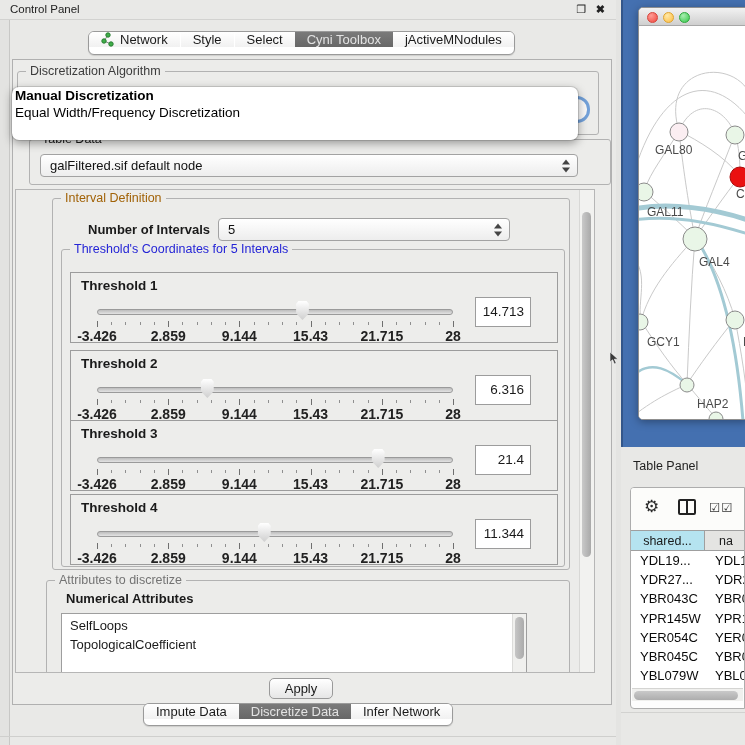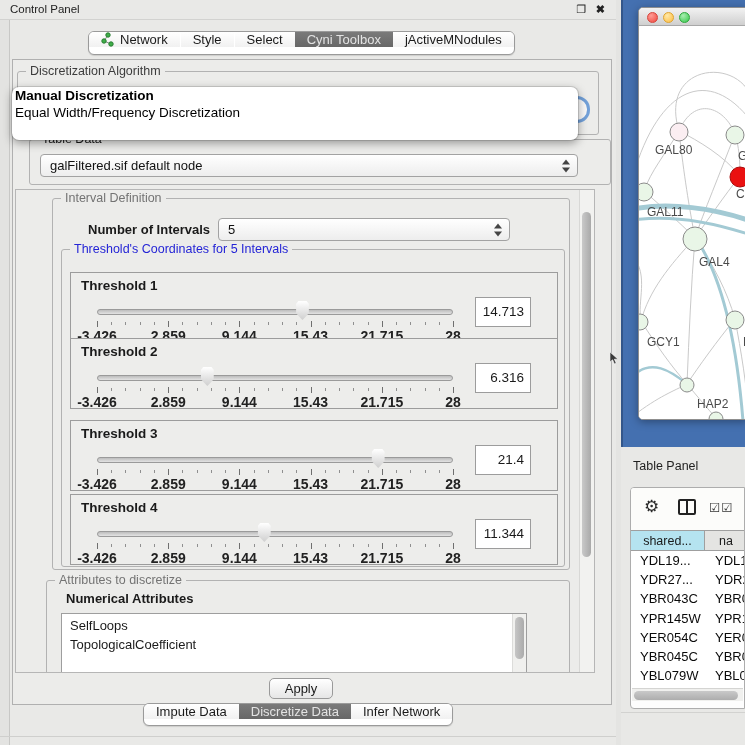--- a/index.html
+++ b/index.html
@@ -52,21 +52,21 @@
   #tabledata-group { left:4px; top:79px; width:582px; height:46px;margin-left:12px; }
   #tabledata-group .legend { color:#1a1a1a; }
   #tabledata-combo { left:10px; top:14px; width:538px; height:23px; }
 
   
   #scroll-area { position:absolute; left:2px; top:129px; width:580px; height:484px; border:1px solid #b6b6b6; background:#ececea; overflow:hidden; }
   #scroll-vbar { position:absolute; right:0; top:0; width:15px; height:100%; background:#f2f2f0; border-left:1px solid #d8d8d6; }
   #scroll-vbar .thumb { position:absolute; left:2px; width:9px; top:22px; height:345px; border-radius:5px; background:linear-gradient(90deg,#c9c9c9,#a9a9a9); }
 
   #interval-group { left:36px; top:8px; width:518px; height:372px; }
-  #interval-group > .legend { color:#737373; }
+  #interval-group > .legend { color:#a16207; }
   #noi-label { position:absolute; left:35px; top:23px; font-size:13px; font-weight:bold; }
   #noi-combo { left:165px; top:19px; width:292px; height:23px; }
 
   #thresholds-group { left:8px; top:50px; width:504px; height:318px; }
   #thresholds-group > .legend { color:#2424d6; background:#ececea; }
 
   .threshold-panel { position:absolute; left:8px; width:488px; height:71px; border:1px solid #9c9c9c; background:#ededeb; }
   .threshold-label { position:absolute; left:10px; top:5px; font-size:13.5px; font-weight:bold; }
   .slider { position:absolute; left:26px; top:0; width:356px; height:71px; }
   .slider-track { position:absolute; left:0; top:36px; width:100%; height:6px; border:1px solid #9a9a9a; border-radius:4px; background:linear-gradient(#bdbdbd,#e3e3e3); }
@@ -232,21 +232,21 @@
                   <span style="left: 20%;">2.859</span>
                   <span style="left: 40%;">9.144</span>
                   <span style="left: 60%;">15.43</span>
                   <span style="left: 80%;">21.715</span>
                   <span style="left: 100%;">28</span>
                 </div>
             </div>
             <div class="value-box">14.713</div>
           </div>
 
-          <div class="threshold-panel" style="top:88px">
+          <div class="threshold-panel" style="top:100px">
             <span class="threshold-label">Threshold 2</span>
             <div class="slider">
               <div class="slider-track"></div>
               <div class="slider-thumb" style="left: calc(30.9998% - 8px);"></div>
               <div class="tick-row">
                   <div class="tick major" style="left: 0%;"></div>
                   <div class="tick" style="left: 4%;"></div>
                   <div class="tick" style="left: 8%;"></div>
                   <div class="tick" style="left: 12%;"></div>
                   <div class="tick" style="left: 16%;"></div>

